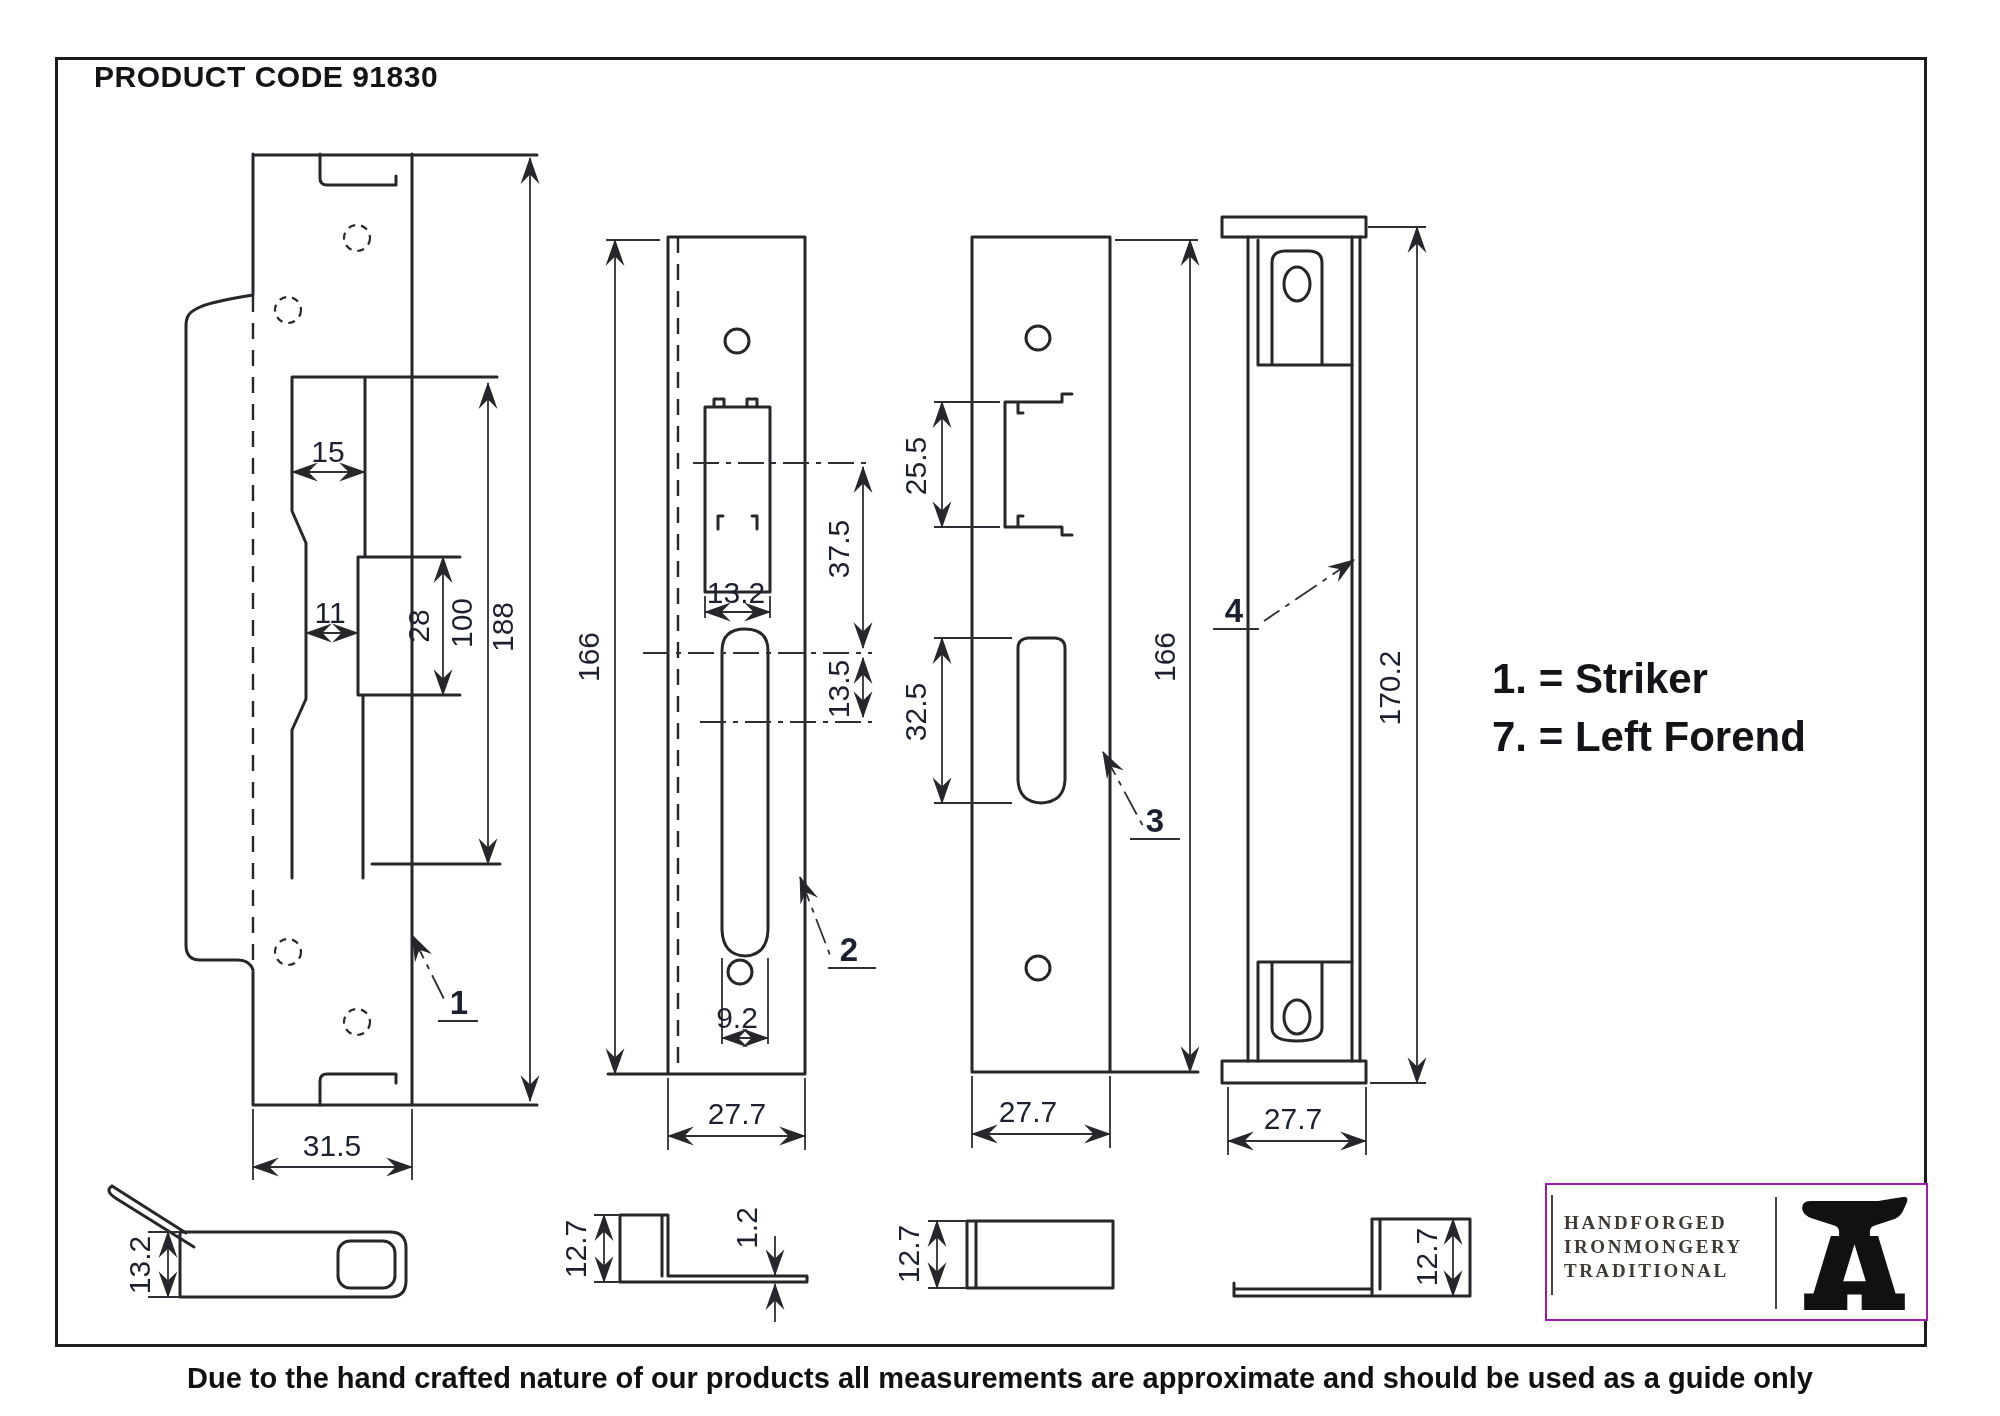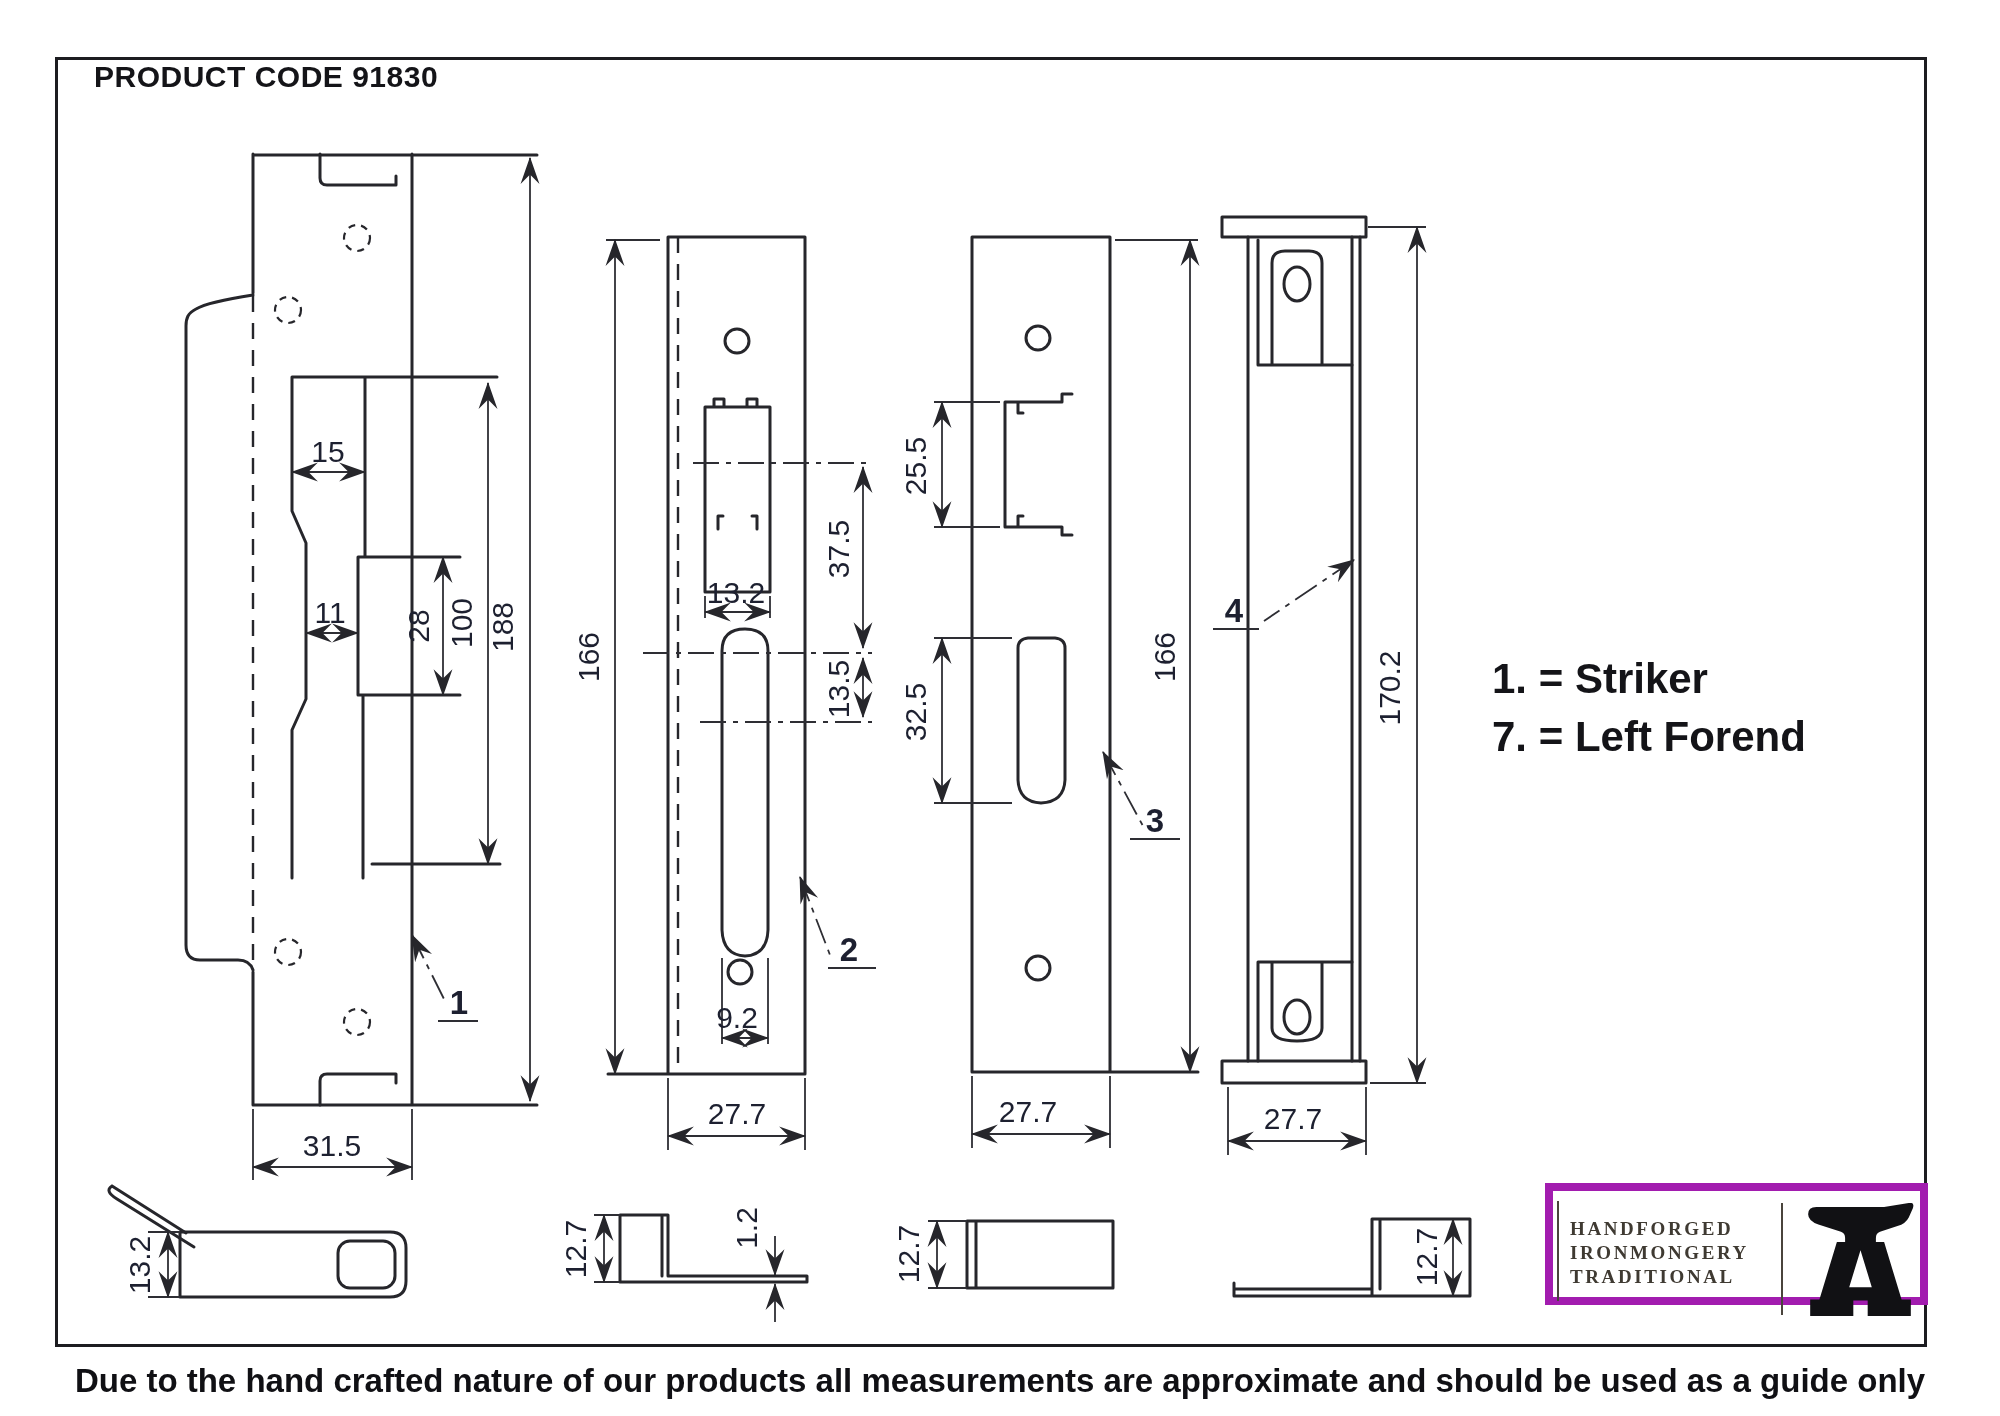--- a/index.html
+++ b/index.html
@@ -13,34 +13,34 @@
     border:3px solid #1c1c20;background:#fff;box-sizing:border-box;
   }
   .title{
     position:absolute;left:94px;top:60px;font-size:30px;font-weight:700;
     letter-spacing:0.5px;color:#141418;white-space:nowrap;
   }
   .legend{position:absolute;left:1492px;top:650px;}
   .legend-row{font-size:42px;font-weight:600;color:#141418;height:58px;line-height:58px;white-space:nowrap;}
   .drawing-svg{position:absolute;left:0;top:0;}
   .logo-box{
-    position:absolute;left:1545px;top:1183px;width:383px;height:122px;
-    border:8px solid #a21caf;box-sizing:border-box;background:#fff;
+    position:absolute;left:1545px;top:1183px;width:383px;height:138px;
+    border:2px solid #a21caf;box-sizing:border-box;background:#fff;
   }
   .logo-rule{position:absolute;left:4px;top:10px;width:2px;height:100px;background:#4a443c;}
   .logo-text{
     position:absolute;left:17px;top:26px;
     font-family:"Liberation Serif", serif;font-size:19px;font-weight:600;
     letter-spacing:2.6px;color:#3f3a32;line-height:24px;white-space:nowrap;
   }
   .logo-divider{position:absolute;left:228px;top:12px;width:2px;height:112px;background:#4a443c;}
   .anvil{position:absolute;left:245px;top:12px;}
   .disclaimer{
     position:absolute;left:0;top:1362px;width:2000px;text-align:center;
-    font-size:33px;font-weight:700;color:#101014;white-space:nowrap;
+    font-size:29px;font-weight:700;color:#101014;white-space:nowrap;
   }
   
   .part{stroke:#26262b;stroke-width:3;fill:none;stroke-linecap:round;stroke-linejoin:round;}
   .thin{stroke:#2e2e34;stroke-width:1.8;fill:none;}
   .fold{stroke:#26262b;stroke-width:2.4;fill:none;stroke-dasharray:16 11;}
   .holedash{stroke:#26262b;stroke-width:2.2;fill:none;stroke-dasharray:7 6;}
   .cline{stroke:#2e2e34;stroke-width:1.8;fill:none;stroke-dasharray:26 7 5 7;}
   .dimtxt{font-family:"Liberation Sans",sans-serif;font-size:30px;fill:#1d2030;}
   .leadtxt{font-family:"Liberation Sans",sans-serif;font-size:33px;font-weight:600;fill:#1d2030;}
 </style>

